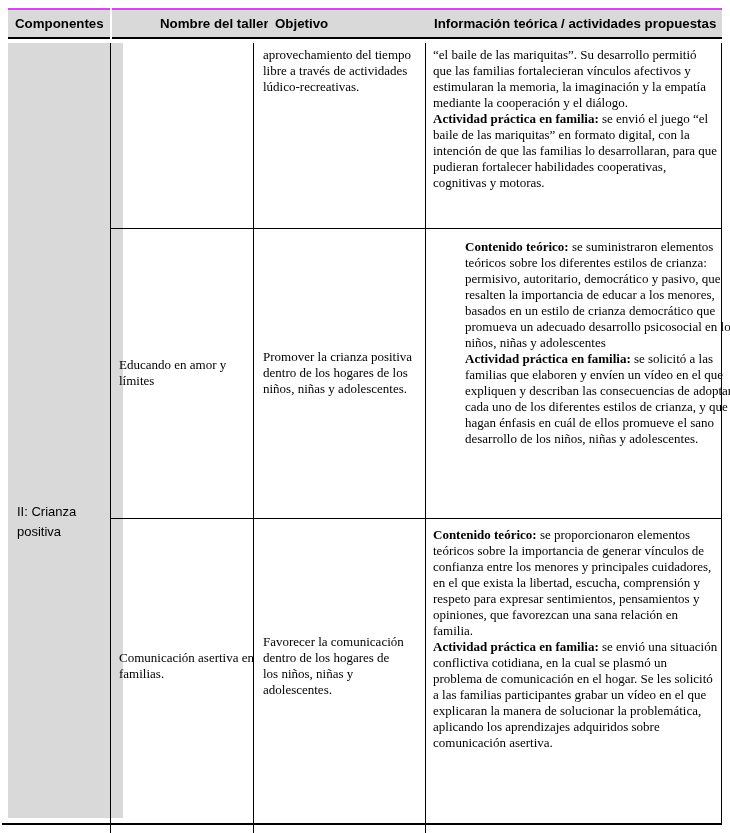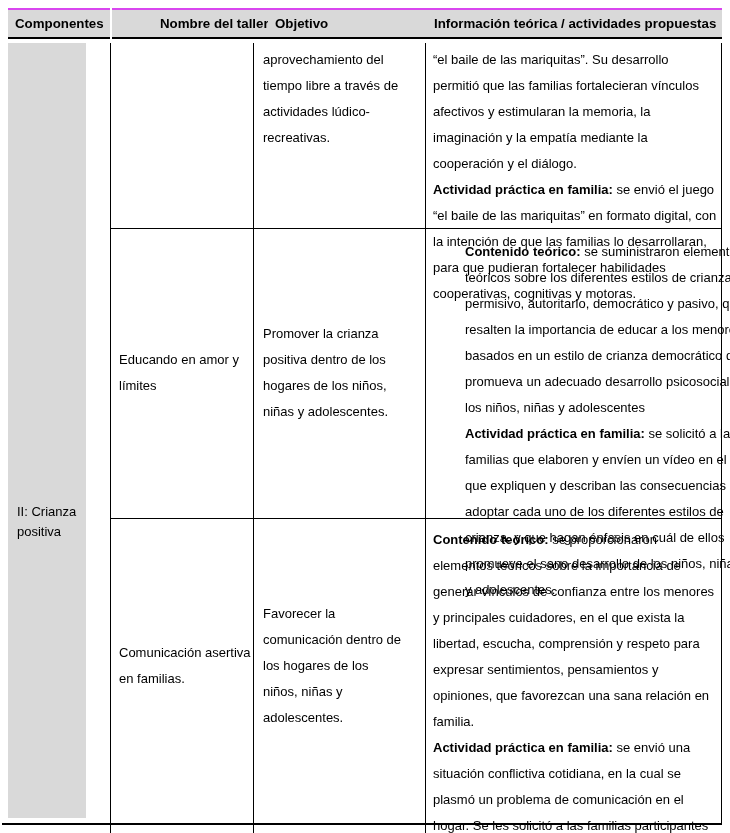--- a/index.html
+++ b/index.html
@@ -14,39 +14,39 @@
     display:flex; align-items:center; padding-left:7px;
     font-weight:bold; font-size:13.3px; line-height:15px;
   }
   .h1 { left:8px;   width:102px; }
   .h2 { left:112px; width:163px;padding-left:48px; }
   .h3 { left:255px; width:170px;margin-left:13px; }
   .h4 { left:427px; width:295px; }
 
   
   .component-col {
-    position:absolute; left:8px; top:43px; width:78px; height:775px;
+    position:absolute; left:8px; top:43px; width:115px; height:775px;
     background:#d9d9d9;
   }
   .component-label {
     position:absolute; left:9px; top:459px; width:90px;
     font-size:13px; line-height:20px;
   }
 
   
   .vline { position:absolute; top:43px; width:1px; height:781px; background:#000; }
   .vl-1 { left:110px; } .vl-2 { left:253px; } .vl-3 { left:425px; } .vl-4 { left:721px; }
   .hline { position:absolute; left:110px; width:612px; height:1px; background:#000; }
   .hl-1 { top:228px; } .hl-2 { top:518px; }
   .bottomline { position:absolute; left:2px; top:823px; width:720px; height:2px; background:#000; }
   .stub { position:absolute; top:825px; width:1px; height:8px; background:#000; }
   .st-1 { left:110px; } .st-2 { left:253px; } .st-3 { left:425px; }
 
   
-  .cell { position:absolute; font-size:13px; line-height:26px; }
+  .cell { position:absolute; font-size:13px; line-height:16px;font-family:Liberation Serif, serif; }
   .vcenter { display:flex; align-items:center; }
   .cell p { margin:0; }
   .b { font-weight:bold; }
 
   .r1-objetivo { left:263px; top:47px;  width:154px; }
   .r1-info     { left:433px; top:47px;  width:285px; }
 
   .r2-taller   { left:119px; top:228px; width:130px; height:290px; }
   .r2-objetivo { left:263px; top:228px; width:152px; height:290px; }
   .r2-info     { left:433px; top:239px; width:285px;margin-left:32px; }

